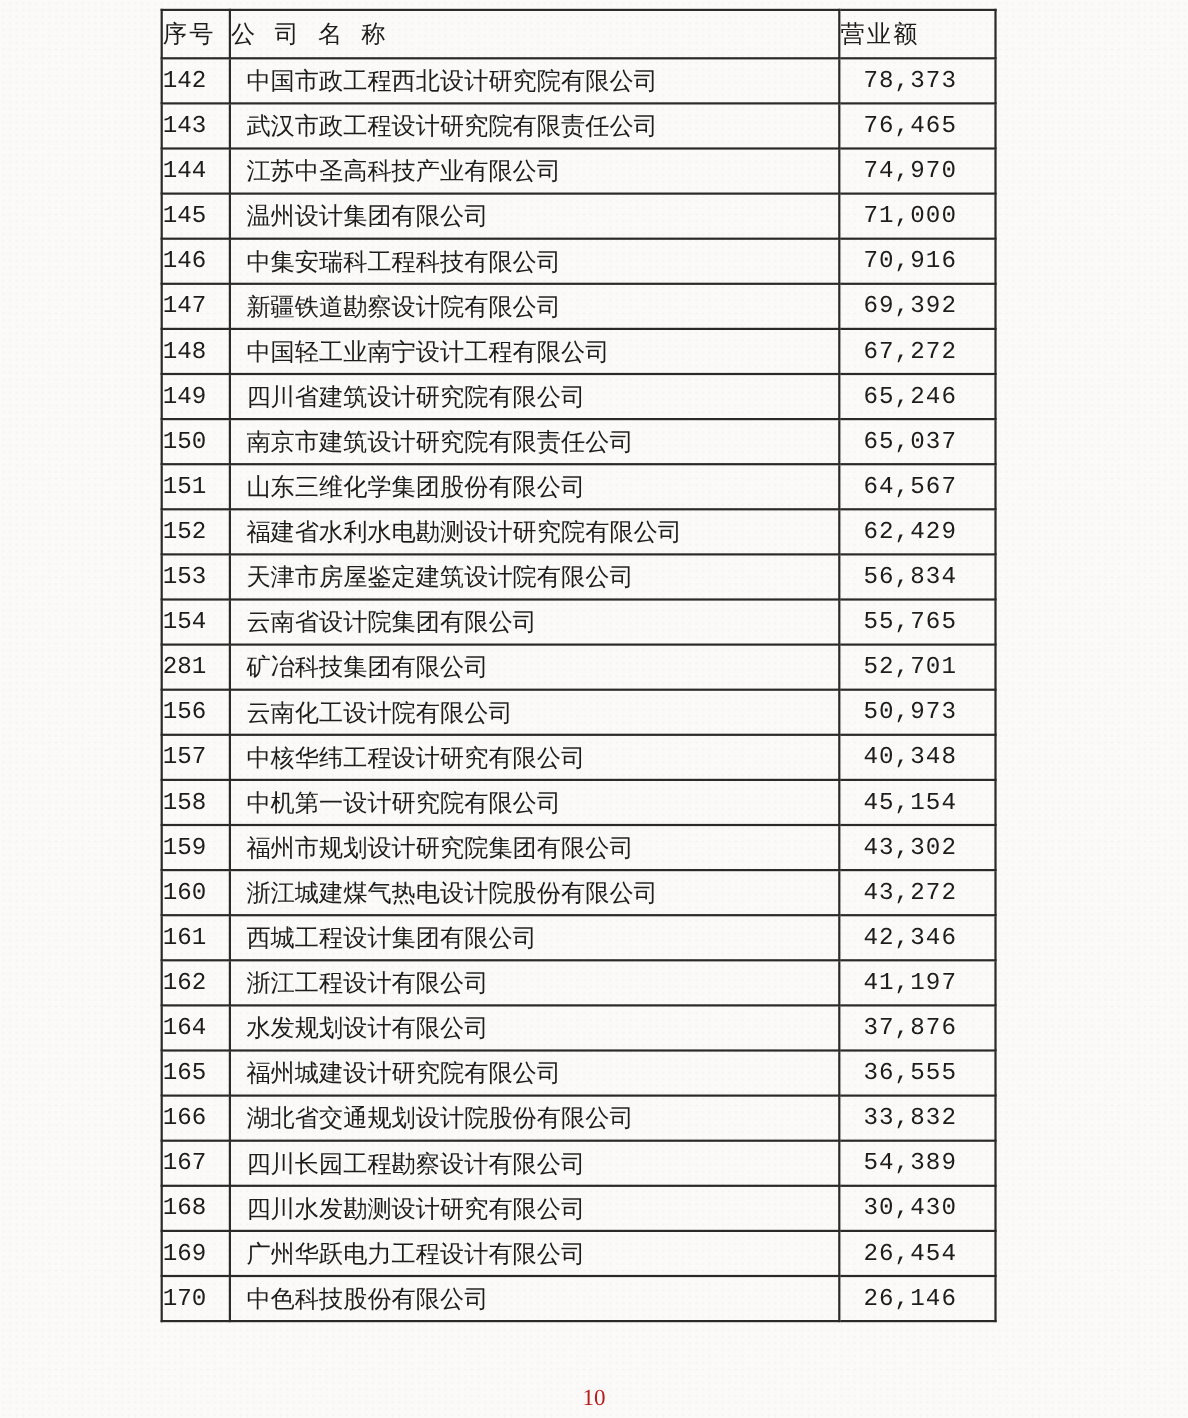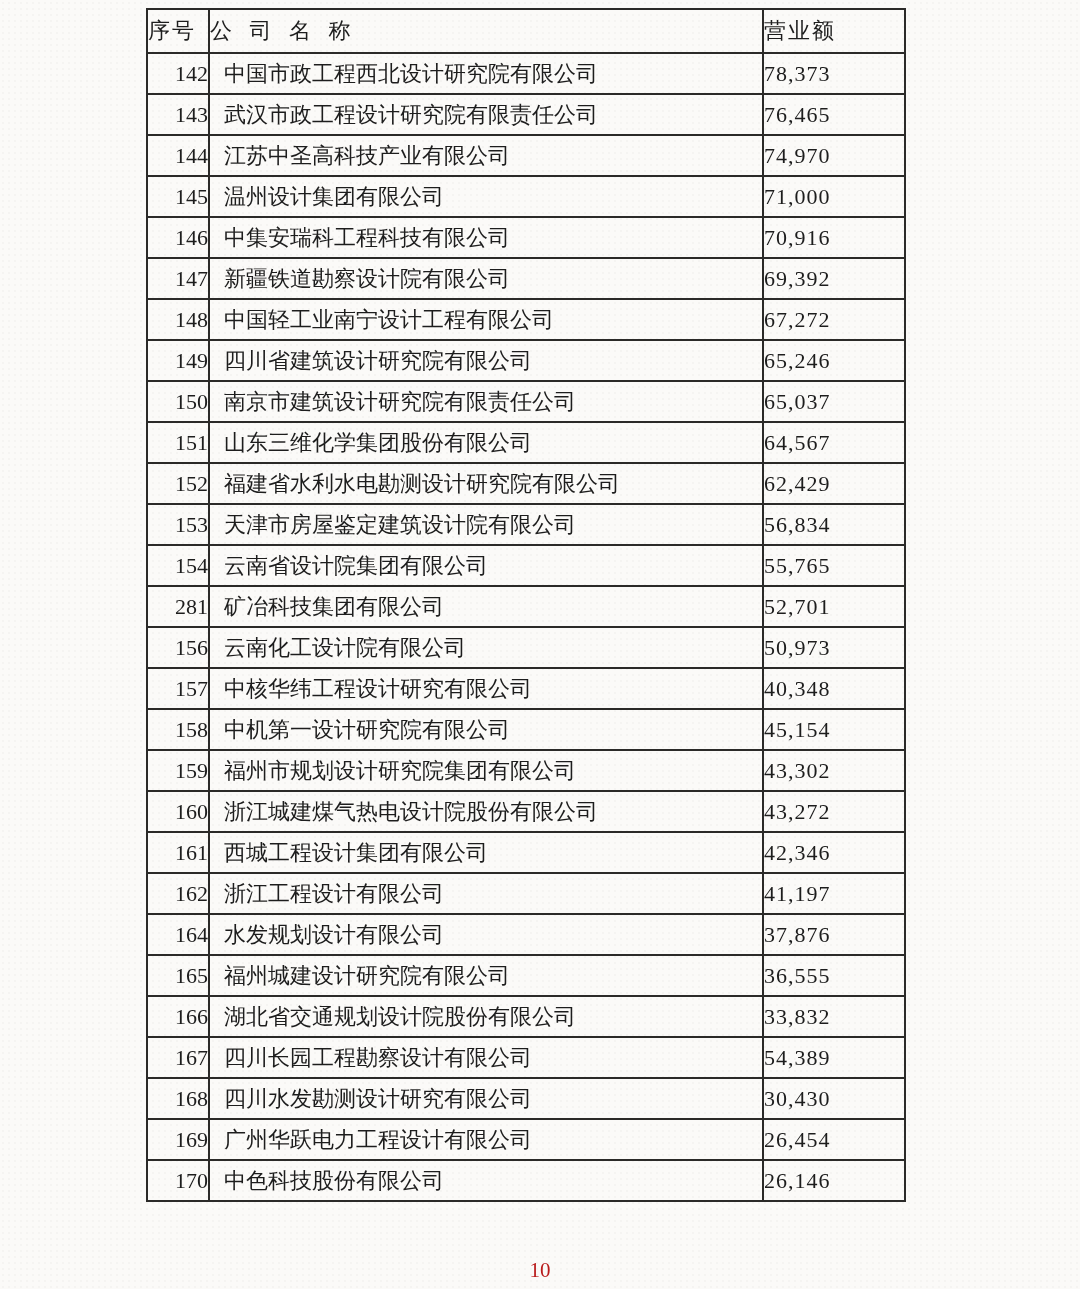--- a/index.html
+++ b/index.html
@@ -44,31 +44,33 @@
     text-align: left;
     letter-spacing: 2px;
   }
   .rank-table th.h-company {
     letter-spacing: 6px;
   }
   .rank-table tbody td {
     height: 39px;
   }
   .c-index {
-    text-align: right;
+    text-align: left;
+    font-family: Liberation Mono, monospace;
   }
   .c-company {
     text-align: left;
     padding-left: 14px !important;
     margin-top: 32px;
   }
   .c-revenue {
-    text-align: left;
+    text-align: center;
     padding-right: 13px !important;
     letter-spacing: 1px;
+    font-family: Liberation Mono, monospace;
   }
   .footer-page-number {
     position: absolute;
     left: 0;
     right: 0;
     top: 1258px;
     text-align: center;
     font-size: 21px;
     color: #b91c1c;
   }

